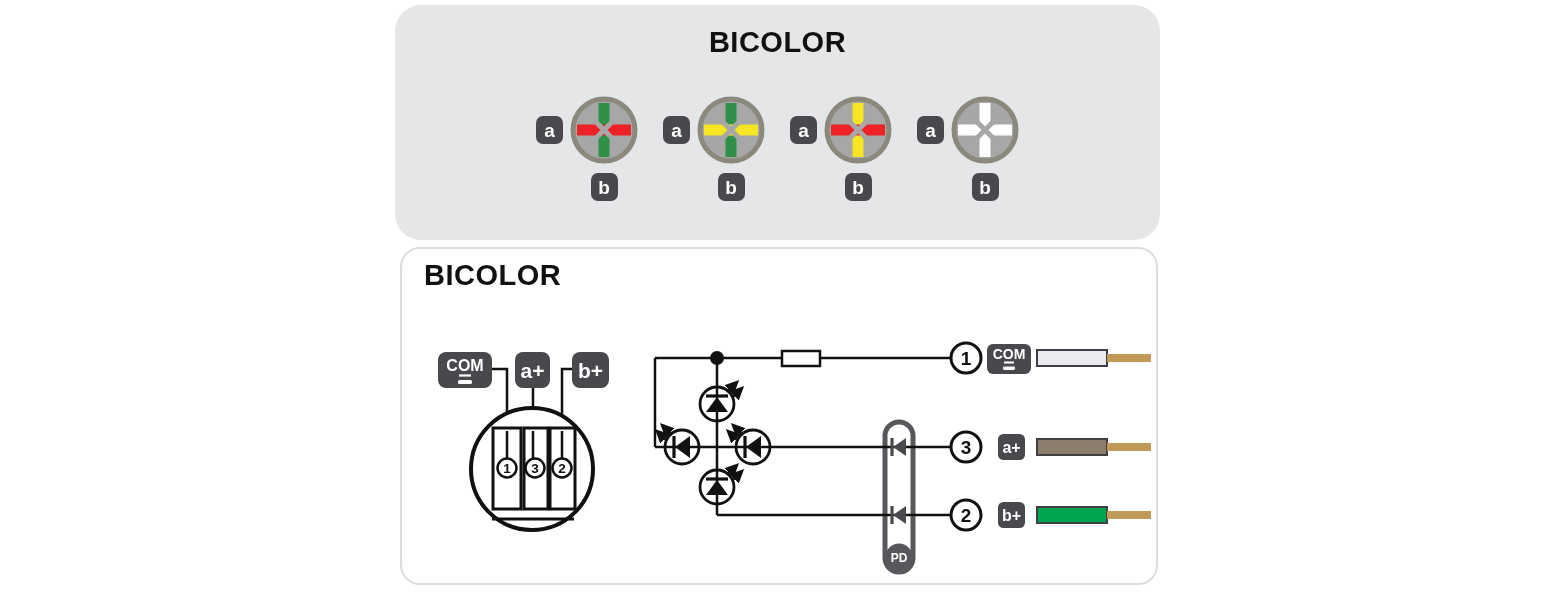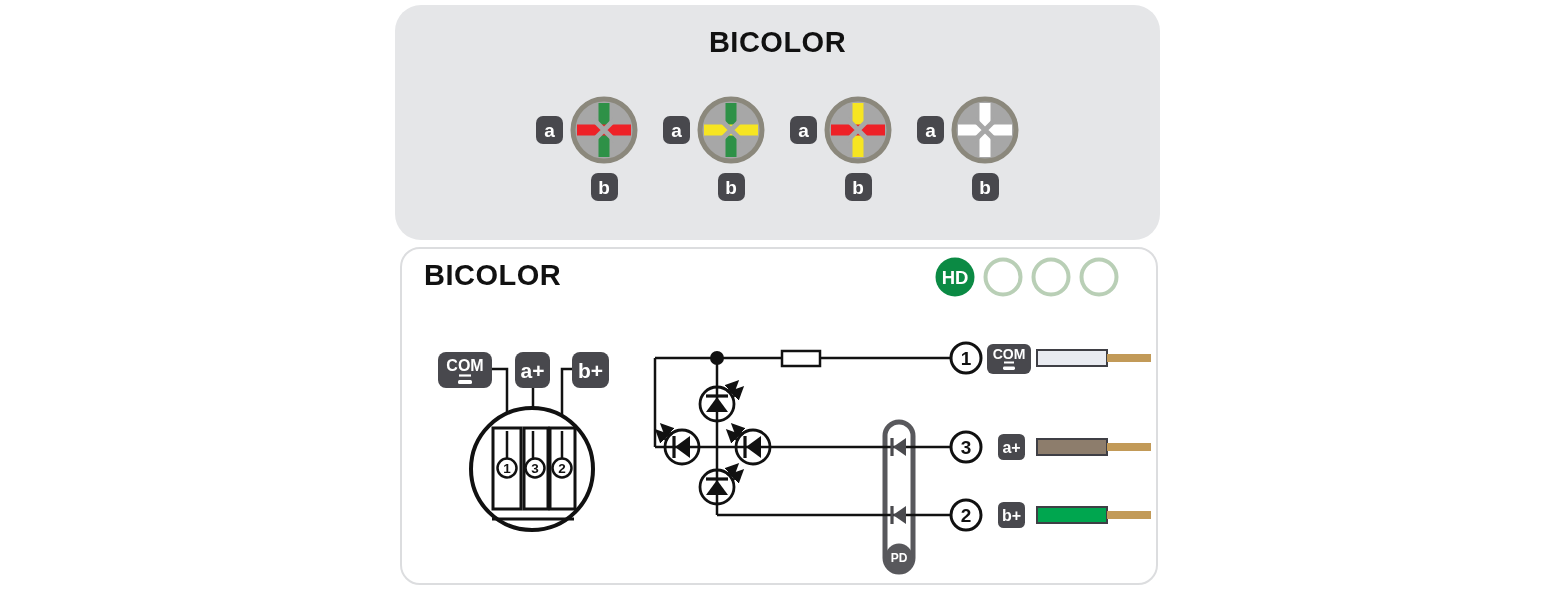--- a/index.html
+++ b/index.html
@@ -99,31 +99,20 @@
         </div>
       </div>
 
     </div>
   </div>
 
   <div class="panel-bottom">
 
     <div class="bp-title">BICOLOR</div>
 
-    <div class="badge-row">
-      <svg width="185" height="40" viewBox="0 0 185 40">
-        <g>
-          <circle cx="20" cy="20" r="19.5" fill="#0b8a44"></circle>
-          <text x="20" y="27" text-anchor="middle" font-size="18.5" class="t-white">HD</text>
-        </g>
-        <circle cx="68" cy="20" r="17.5" fill="#ffffff" stroke-width="4" stroke="#b9cfb6"></circle>
-        <circle cx="116" cy="20" r="17.5" fill="#ffffff" stroke-width="4" stroke="#b9cfb6"></circle>
-        <circle cx="164" cy="20" r="17.5" fill="#ffffff" stroke-width="4" stroke="#b9cfb6"></circle>
-      </svg>
-    </div>
 
     <svg class="diagram-svg" viewBox="0 0 758 338">
       <defs>
         <marker id="ah" markerWidth="7" markerHeight="7" refX="4.5" refY="3" orient="auto">
           <path d="M0,0 L6.5,3 L0,6 Z" fill="#111"></path>
         </marker>
       </defs>
 
       <g>
 

